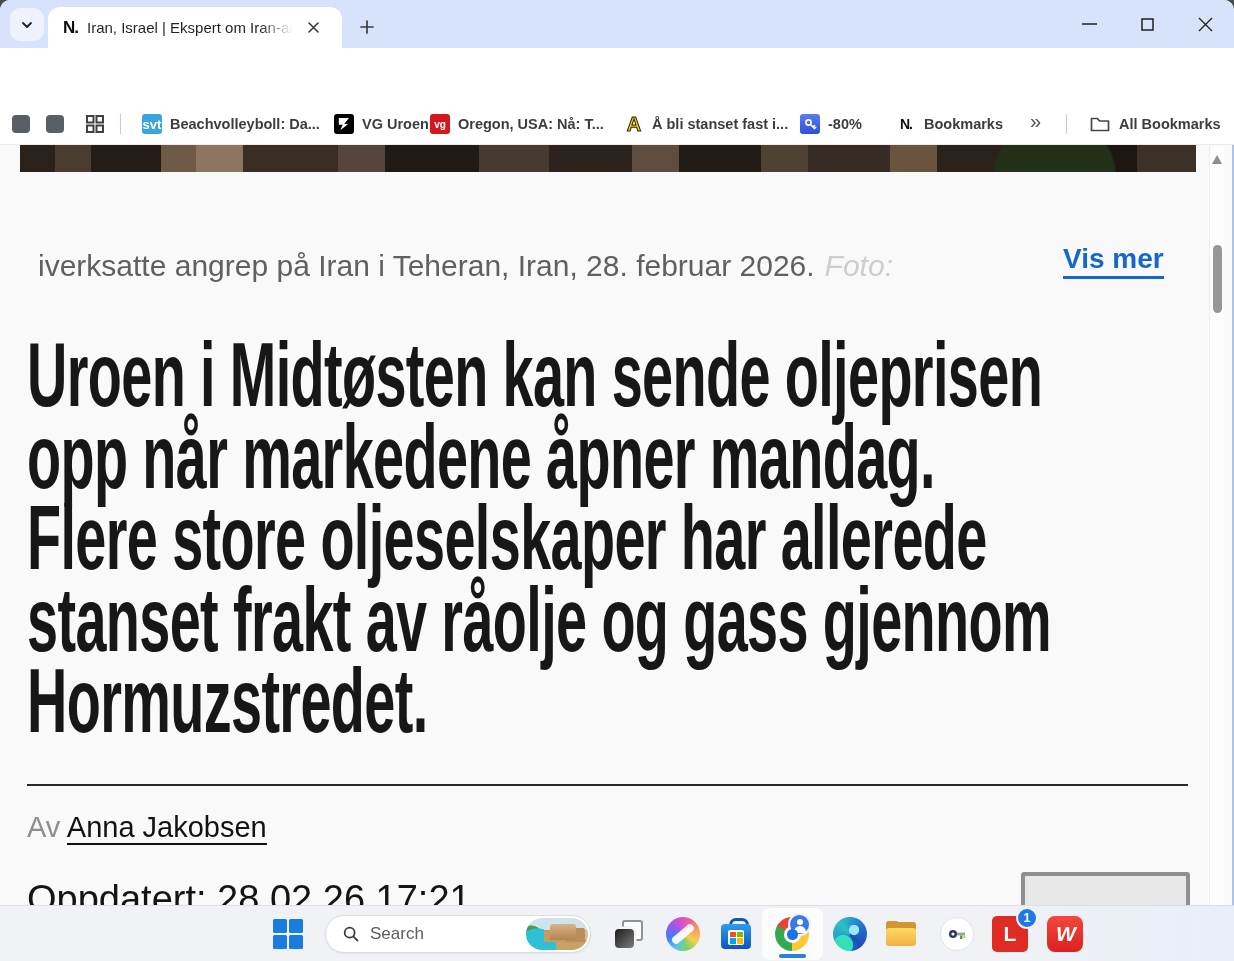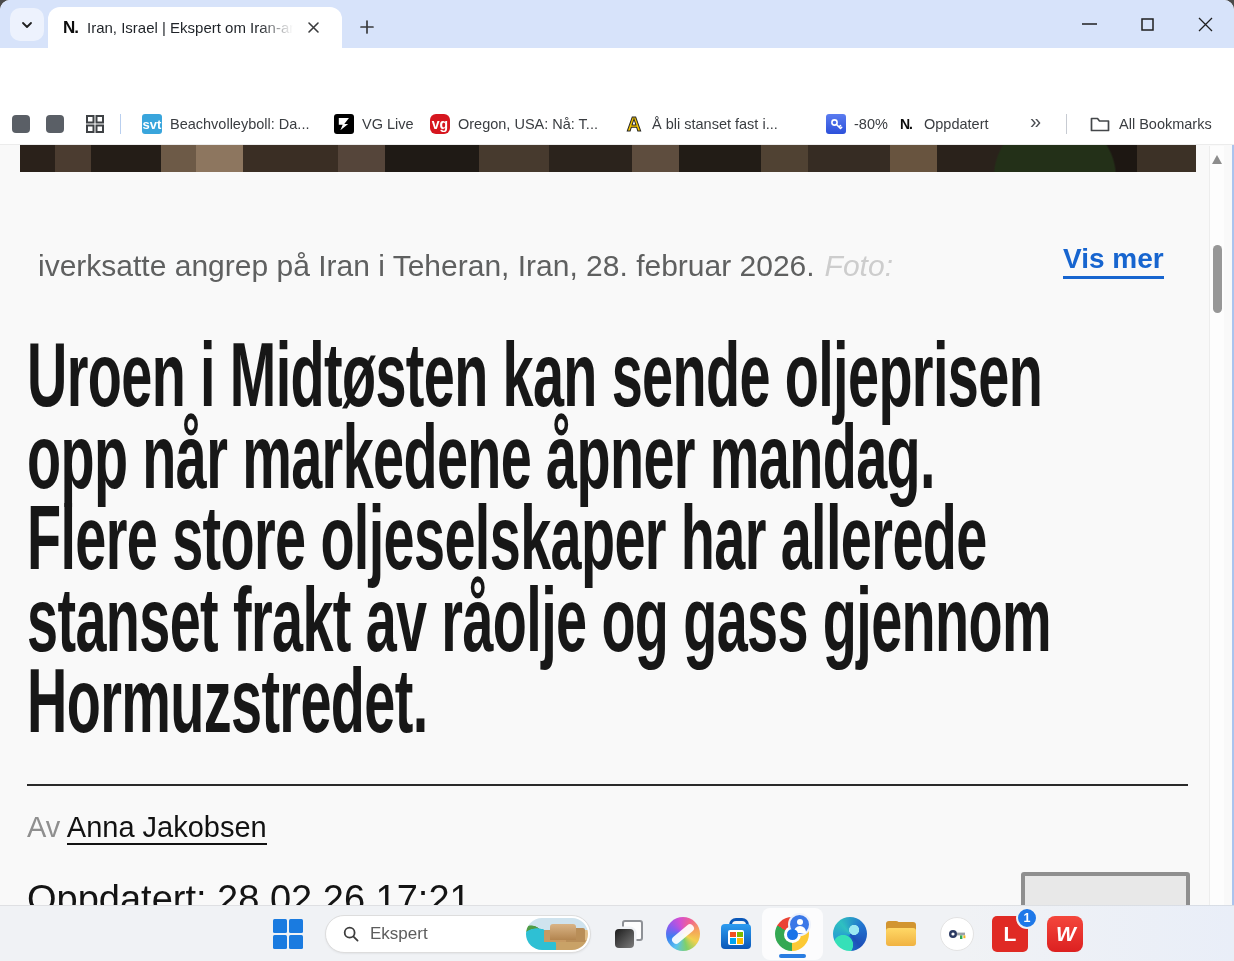--- a/index.html
+++ b/index.html
@@ -37,27 +37,27 @@
   .url { margin-left:14px; width:700px; font-size:16.5px; color:#1f2125; white-space:nowrap; overflow:hidden; }
   .omni-icons { position:absolute; right:10px; top:0; height:38px; display:flex; align-items:center; gap:16px; }
   .tb-right { position:absolute; right:0; top:48px; height:56px; display:flex; align-items:center; }
   .vsep { width:1px; height:20px; background:#c7cbd2; }
 
   
   .bookmarksbar { position:absolute; left:0; top:104px; width:1234px; height:41px; background:#fff;
     border-bottom:1px solid #ececec; }
   .bmsq { position:absolute; top:11px; width:18px; height:18px; border-radius:4px; background:#5a5f66; }
   .bm-item { position:absolute; top:0; height:40px; display:flex; align-items:center; gap:8px; }
-  .bm-label { font-size:14.5px; color:#3a3d41; white-space:nowrap; }
+  .bm-label { font-size:14.5px; color:#3a3d41; white-space:nowrap;font-weight:bold; }
   .bm-ico { width:20px; height:20px; border-radius:3px; display:flex; align-items:center; justify-content:center; flex:none; }
   .ico-svt { background:#39a5dc; color:#fff; font-size:13px; font-weight:700; }
   .ico-vgblack { background:#000; position:relative; }
   .ico-vgblack .bolt { width:13px; height:14px; background:#fff;
     clip-path:polygon(10% 8%, 88% 8%, 52% 50%, 82% 50%, 22% 94%, 40% 56%, 10% 56%); }
-  .ico-vgred { background:#d6161f; color:#fff; font-size:14px; font-weight:800;border-radius:6px; }
+  .ico-vgred { background:#d6161f; color:#fff; font-size:10px; font-weight:800; }
   .ico-ayellow { color:#f4c500; font-weight:800; font-size:20px; -webkit-text-stroke:1px #272727; }
   .ico-key { background:linear-gradient(180deg,#5b7cf0,#2c50da); }
   .ico-ndot { color:#0d0d0d; font-weight:800; font-size:14px; letter-spacing:-1px; }
   .bm-chevron { position:absolute; left:1030px; top:6px; font-size:20px; color:#4a4d52; }
   .allbm { position:absolute; left:1090px; top:0; height:40px; display:flex; align-items:center; gap:9px; }
 
   
   .content { position:absolute; left:0; top:145px; width:1234px; height:760px; background:#f9f9f9; overflow:hidden; }
   .photo { position:absolute; left:20px; top:0; width:1176px; height:27px;
     background:
@@ -303,42 +303,42 @@
       <div class="vsep" style="position:absolute; left:120px; top:10px; background:#b9cfef;"></div>
 
       <div class="bm-item" style="left:142px">
         <span class="bm-ico ico-svt">svt</span>
         <span class="bm-label">Beachvolleyboll: Da...</span>
       </div>
       <div class="bm-item" style="left:334px">
         <span class="bm-ico ico-vgblack">
             <span class="bolt"></span>
           </span>
-        <span class="bm-label">VG Live</span>
+        <span class="bm-label">VG Uroen</span>
       </div>
       <div class="bm-item" style="left:430px">
         <span class="bm-ico ico-vgred">vg</span>
         <span class="bm-label">Oregon, USA: Nå: T...</span>
       </div>
       <div class="bm-item" style="left:624px">
         <span class="bm-ico ico-ayellow">A</span>
         <span class="bm-label">Å bli stanset fast i...</span>
       </div>
-      <div class="bm-item" style="left:826px">
+      <div class="bm-item" style="left:800px">
         <span class="bm-ico ico-key">
           <svg width="13" height="13" viewBox="0 0 13 13">
               <circle cx="4.5" cy="4.5" r="2.6" fill="none" stroke="#fff" stroke-width="1.6"></circle>
               <path d="M6.5 6.5l4 4M9 9l1.5-1.5M10.5 10.5l1.2-1.2" stroke="#fff" stroke-width="1.6" stroke-linecap="round"></path>
             </svg>
         </span>
         <span class="bm-label">-80%</span>
       </div>
       <div class="bm-item" style="left:896px">
         <span class="bm-ico ico-ndot">N.</span>
-        <span class="bm-label">Oppdatert</span>
+        <span class="bm-label">Bookmarks</span>
       </div>
 
       <div class="bm-chevron">»</div>
       <div class="vsep" style="position:absolute; left:1066px; top:10px;"></div>
       <div class="allbm">
         <svg width="20" height="18" viewBox="0 0 20 18">
             <path d="M1.5 3.5h6l2 2.5h9v9.5h-17z" fill="none" stroke="#44474a" stroke-width="1.7" stroke-linejoin="round"></path>
           </svg>
         <span class="bm-label">All Bookmarks</span>
       </div>
@@ -388,21 +388,21 @@
         <div></div>
         <div></div>
         <div></div>
     </div>
 
     <div class="searchpill">
       <svg class="q" width="18" height="18" viewBox="0 0 20 20">
           <circle cx="8.5" cy="8.5" r="5.5" fill="none" stroke="#3c3c3c" stroke-width="2"></circle>
           <path d="M12.8 12.8l4.5 4.5" stroke="#3c3c3c" stroke-width="2" stroke-linecap="round"></path>
         </svg>
-      <span class="s-label">Ekspert</span>
+      <span class="s-label">Search</span>
       <div class="bing-thumb">
           <div class="castle"></div>
         </div>
     </div>
 
     <div class="tb-icon taskview"></div>
     <div class="tb-icon copilot"></div>
 
     <div class="tb-icon store">
       <div class="bag"></div>

